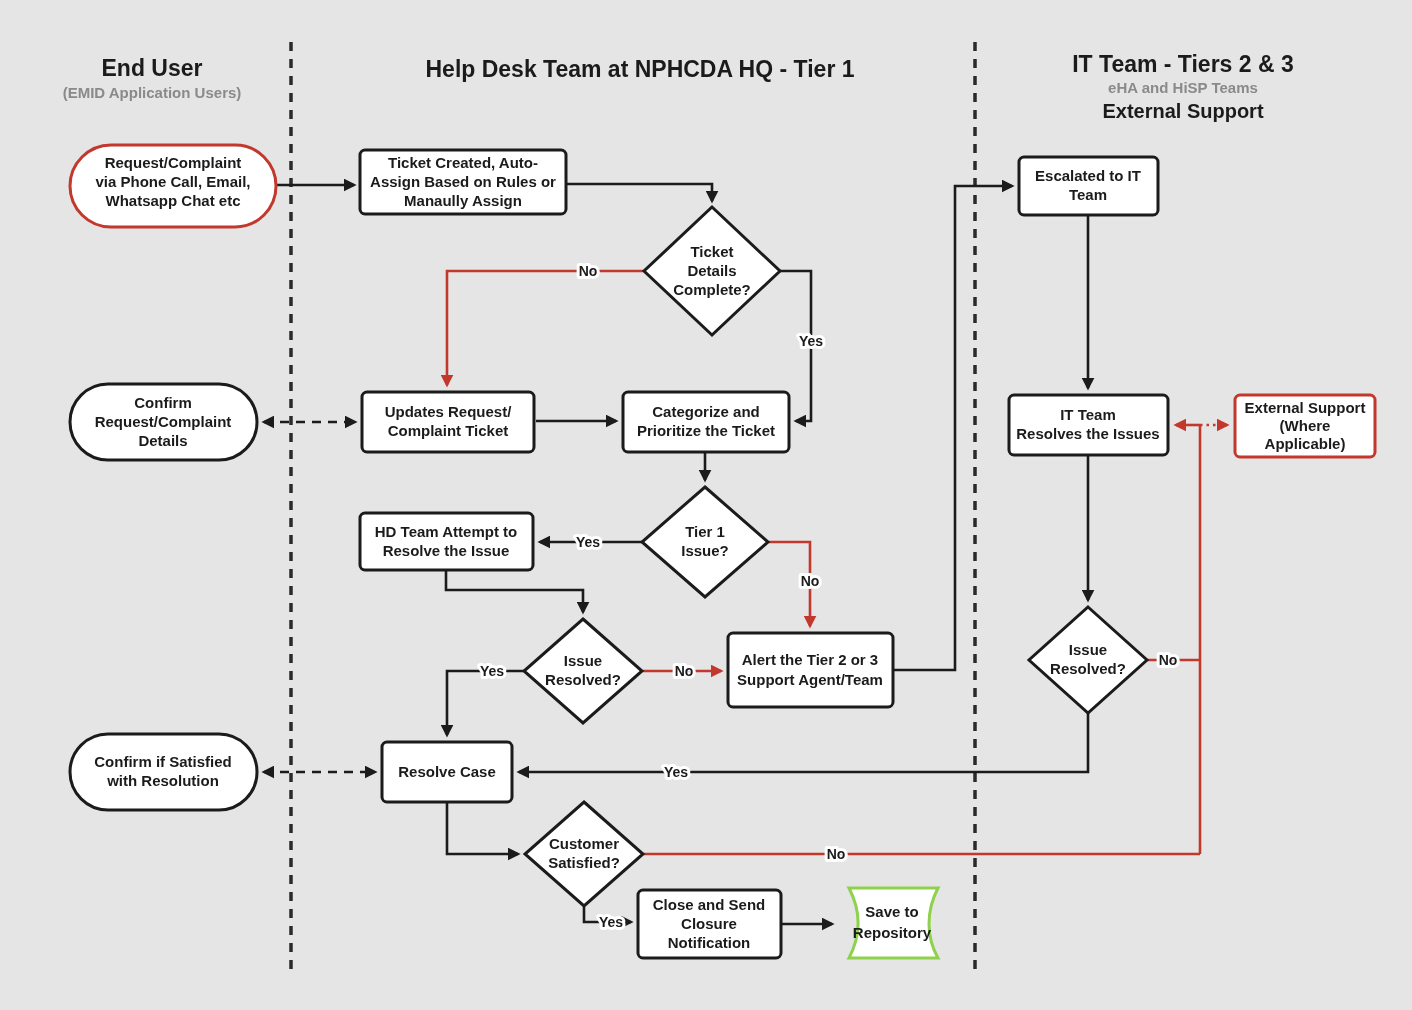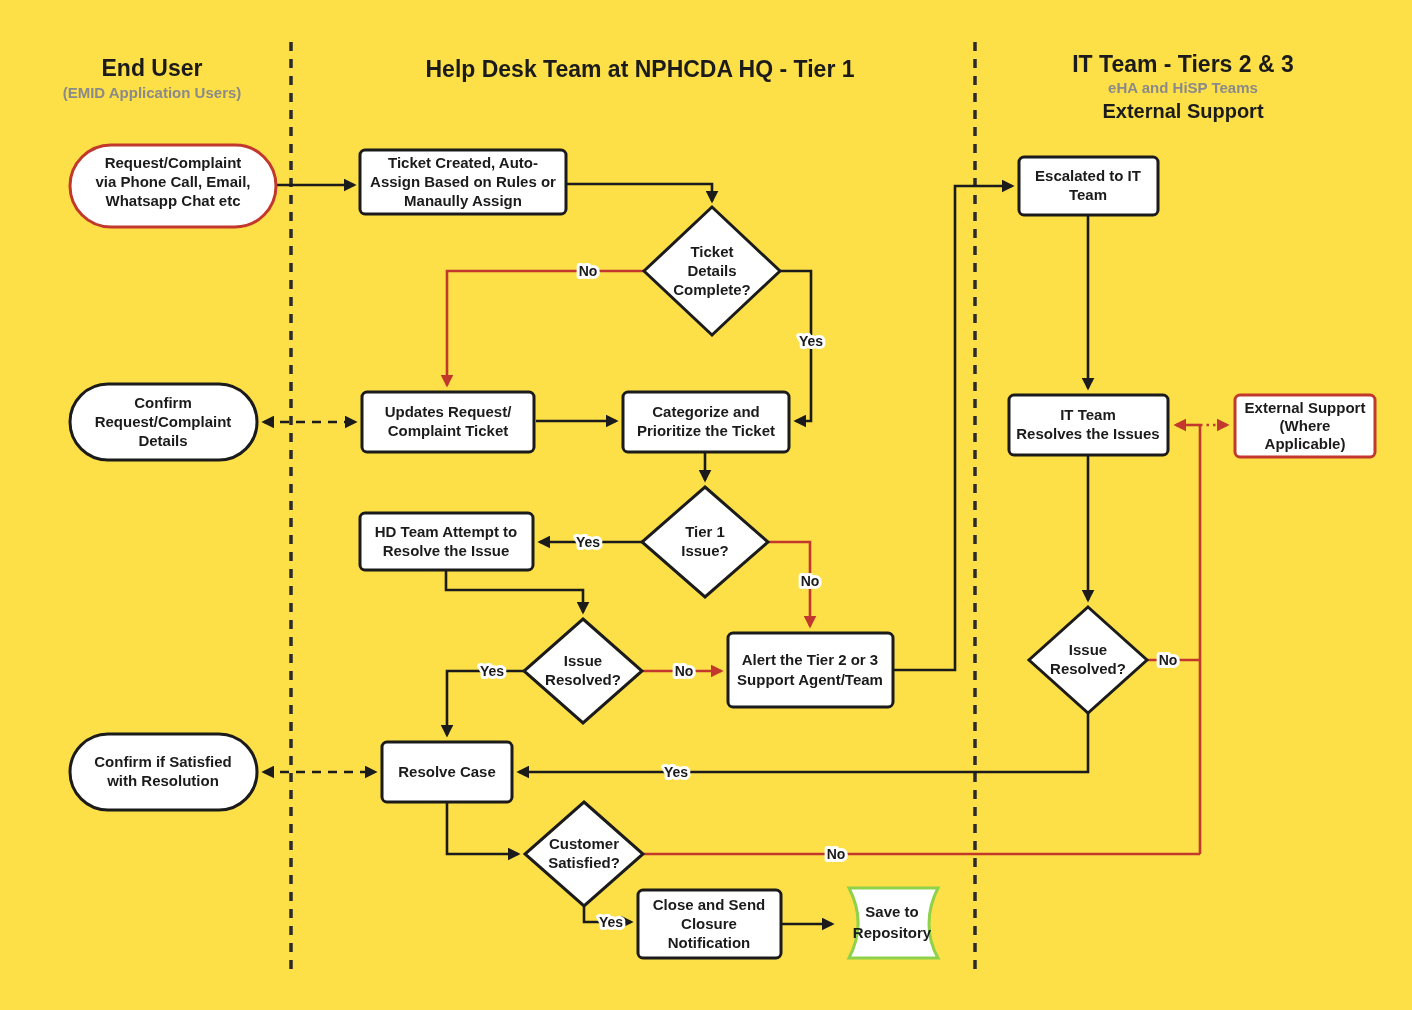--- a/index.html
+++ b/index.html
@@ -1,16 +1,16 @@
 <!DOCTYPE html>
 <html><head>
 <meta charset="utf-8">
 <style>
   html,body{margin:0;padding:0;background:#ffffff;}
-  .page{width:1412px;height:1010px;background:#fde047;position:relative;overflow:hidden;}
+  .page{width:1412px;height:1010px;background:#e5e5e5;position:relative;overflow:hidden;}
   text{font-family:"Liberation Sans","DejaVu Sans",sans-serif;font-weight:bold;fill:#1b1b1b;}
   .lane-title{font-size:23px;text-anchor:middle;}
   .lane-sub{font-size:15px;text-anchor:middle;fill:#8a8a8a;}
   .lane-sub2{font-size:20px;text-anchor:middle;}
   .ntext{font-size:15px;text-anchor:middle;}
   .elabel{font-size:14px;text-anchor:middle;paint-order:stroke;stroke:#ffffff;stroke-width:6px;stroke-linejoin:round;}
   .shape{fill:#ffffff;stroke:#1b1b1b;stroke-width:3;}
   .shape-red{stroke:#c2382c;}
   .shape-green{stroke:#8ed14b;}
   .edge{fill:none;stroke:#1b1b1b;stroke-width:2.6;}

